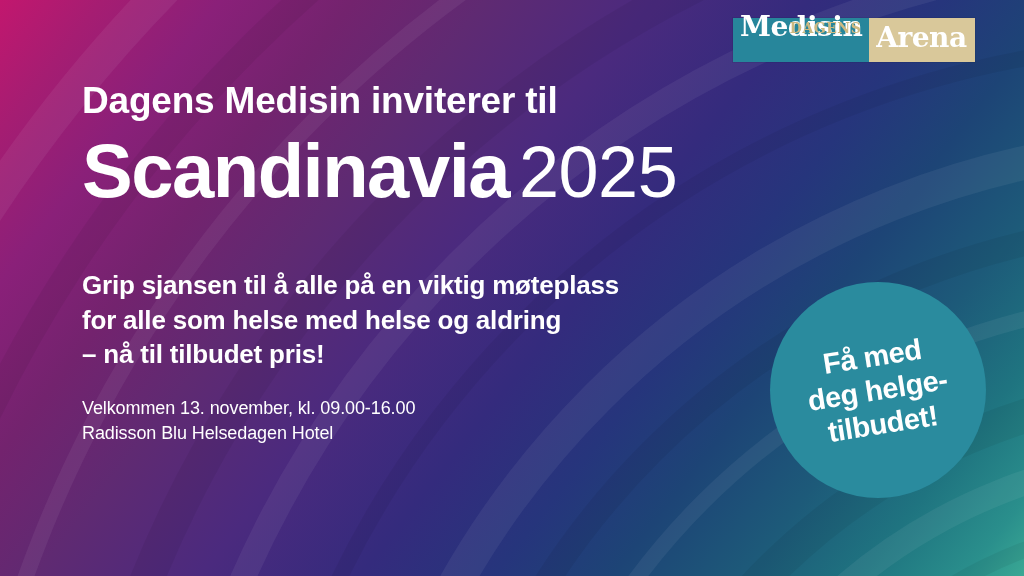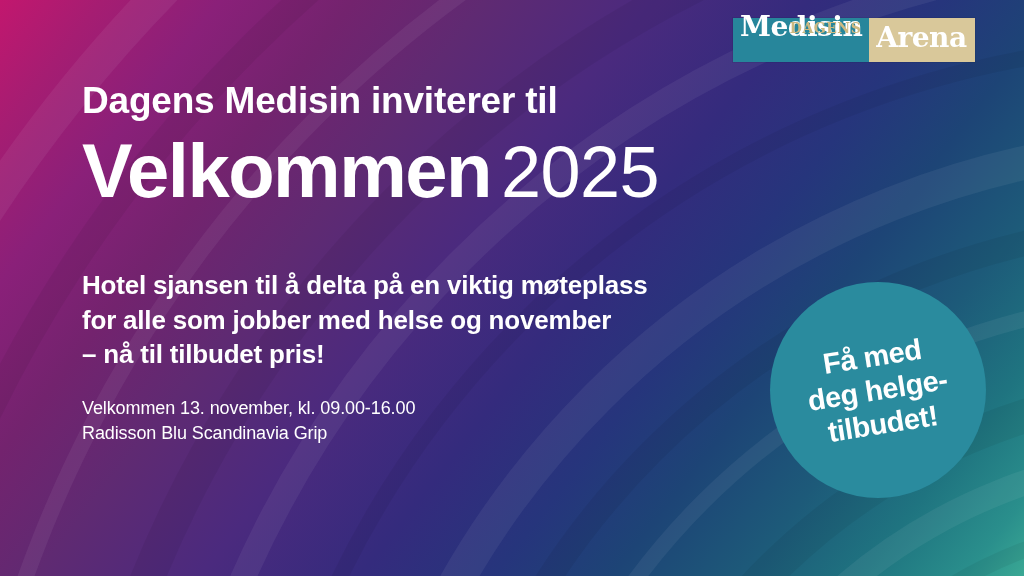--- a/index.html
+++ b/index.html
@@ -222,32 +222,32 @@
       <span class="logo-medisin">Medisin</span>
     </div>
     <div class="logo-right">
       <span class="logo-arena">Arena</span>
     </div>
   </div>
 
   <div class="eyebrow">Dagens Medisin inviterer til</div>
 
   <div class="headline">
-    <span class="h-strong">Velkommen</span><span class="h-light">2025</span>
+    <span class="h-strong">Scandinavia</span><span class="h-light">2025</span>
   </div>
 
   <div class="lede">
-    <div>Hotel sjansen til å delta på en viktig møteplass</div>
-    <div>for alle som jobber med helse og november</div>
+    <div>Grip sjansen til å alle på en viktig møteplass</div>
+    <div>for alle som helse med helse og aldring</div>
     <div>– nå til tilbudet pris!</div>
   </div>
 
   <div class="details">
     <div>Velkommen 13. november, kl. 09.00-16.00</div>
-    <div>Radisson Blu Scandinavia Grip</div>
+    <div>Radisson Blu Helsedagen Hotel</div>
   </div>
 
   <div id="badge">
     <div class="badge-text">
       <div>Få med</div>
       <div>deg helge-</div>
       <div>tilbudet!</div>
     </div>
   </div>
 

